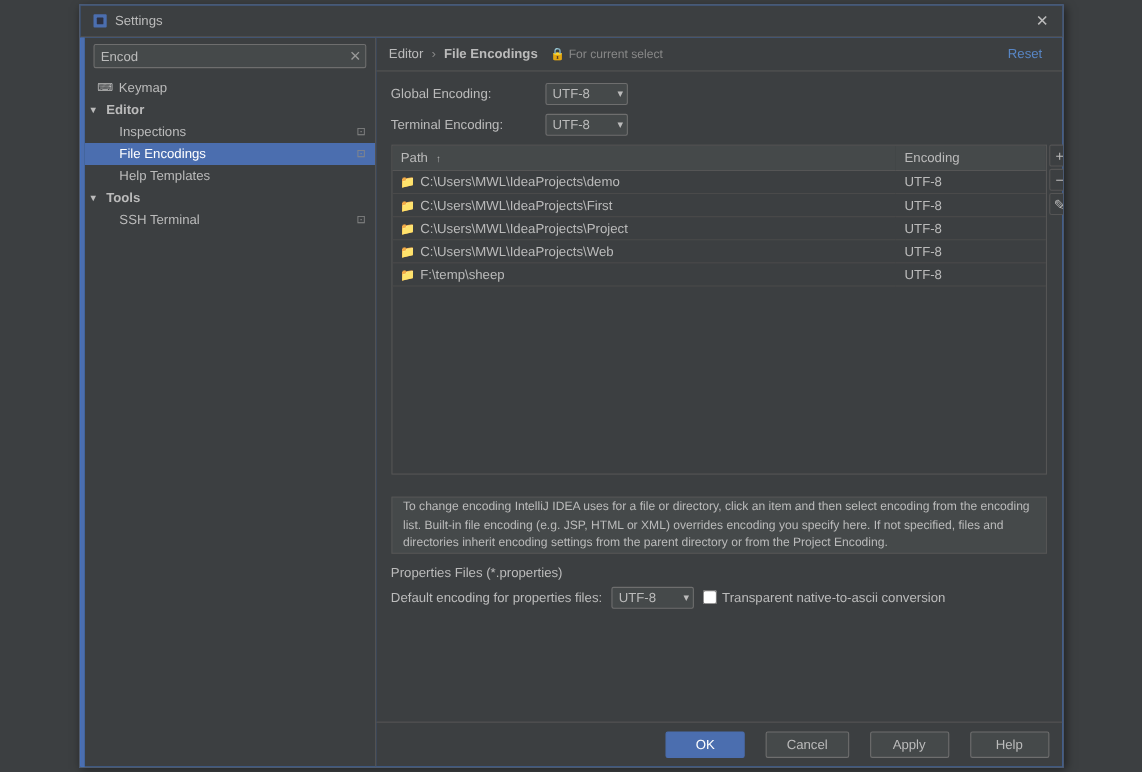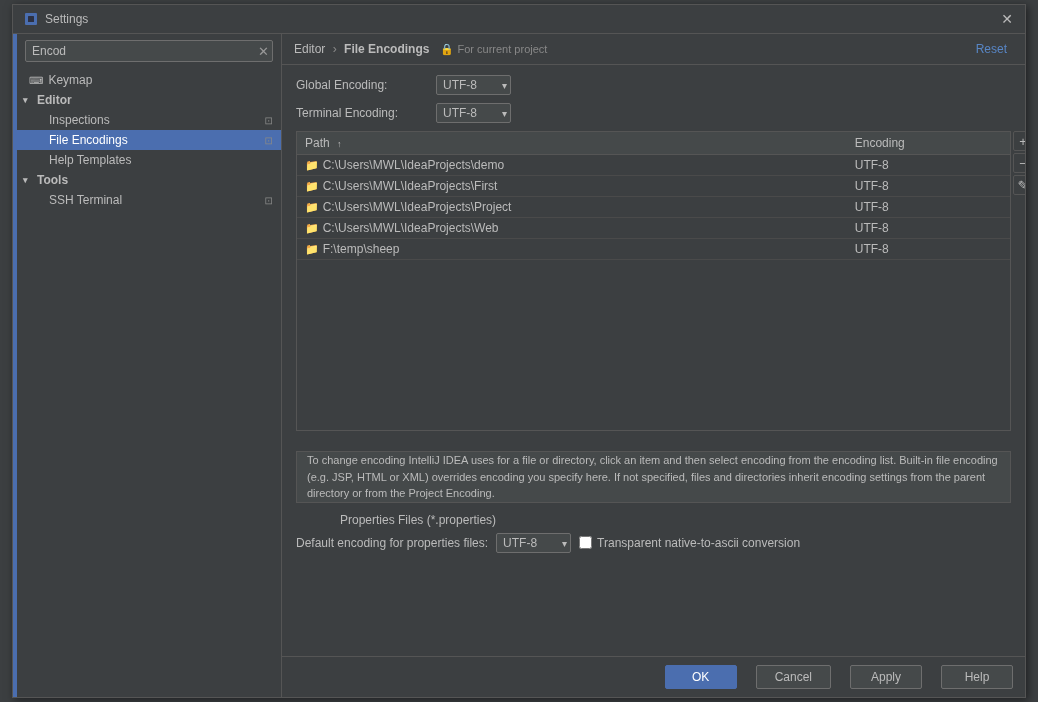--- a/index.html
+++ b/index.html
@@ -8,21 +8,21 @@
       font-size: 12px;
       background: #3c3f41;
       display: flex;
       align-items: center;
       justify-content: center;
       width: 1038px;
       height: 702px;
       overflow: hidden;
     }
     .dialog {
-      width: 1014px;
+      width: 895px;
       height: 694px;
       background: #3b82f6;
       border: 1px solid #555;
       display: flex;
       flex-direction: column;
       position: relative;
       box-shadow: 2px 2px 8px rgba(0,0,0,0.5);
     }
     .title-bar {
       background: #3c3f41;
@@ -274,21 +274,20 @@
       margin-bottom: 10px;
     }
     
     .properties-section {
       margin-bottom: 10px;
     }
     .properties-title {
       color: #bbb;
       font-size: 12px;
       margin-bottom: 6px;
-      margin-left: 44px;
     }
     .properties-row {
       display: flex;
       align-items: center;
       gap: 8px;
     }
     .properties-label {
       color: #bbb;
       font-size: 12px;
     }
@@ -404,21 +403,21 @@
 
     <div class="main">
 
       <div class="breadcrumb-bar">
         <div class="breadcrumb">
           <span>Editor</span>
           <span class="sep">›</span>
           <span class="bold">File Encodings</span>
           <span class="hint">
             <span>🔒</span>
-            <span>For current project</span>
+            <span>For current select</span>
           </span>
         </div>
         <button class="reset-btn">Reset</button>
       </div>
 
       <div class="content-area">
 
         <div class="encoding-row">
           <span class="encoding-label">Global Encoding:</span>
           <div class="select-wrapper">

